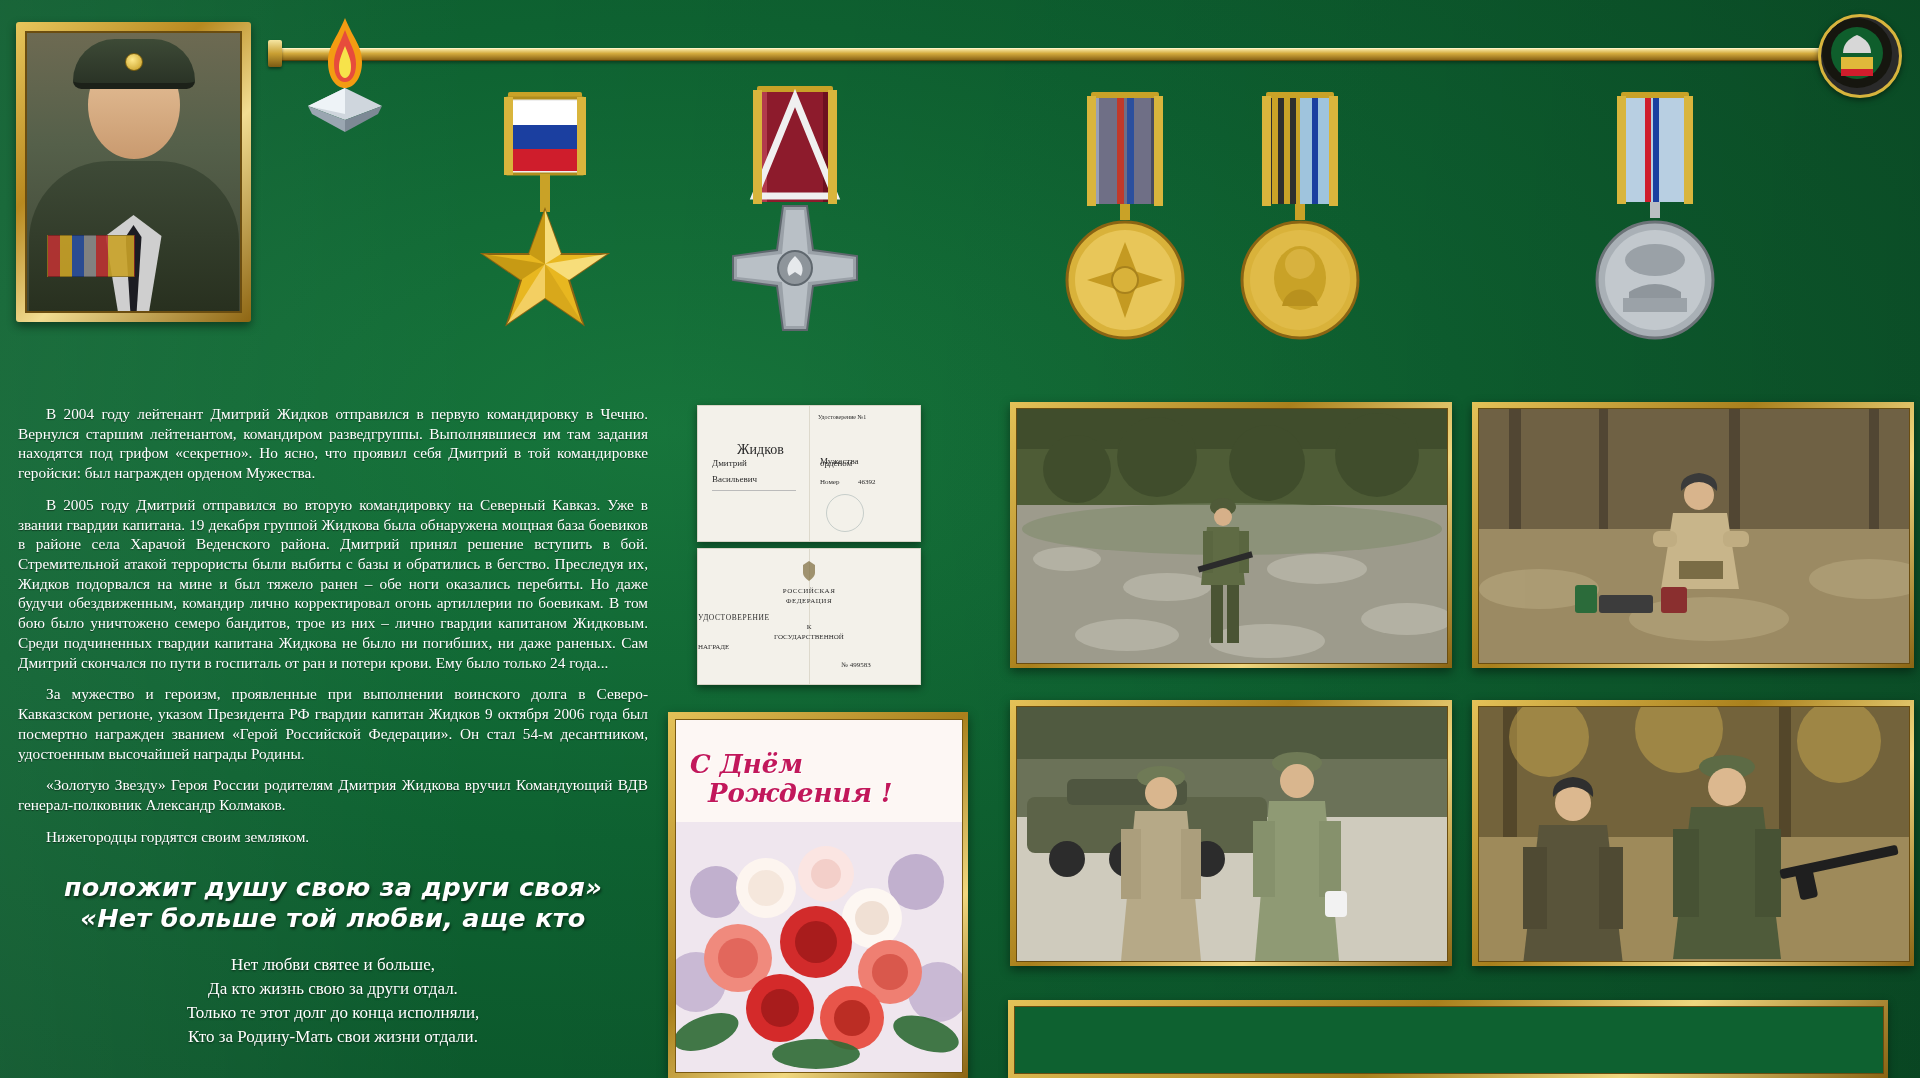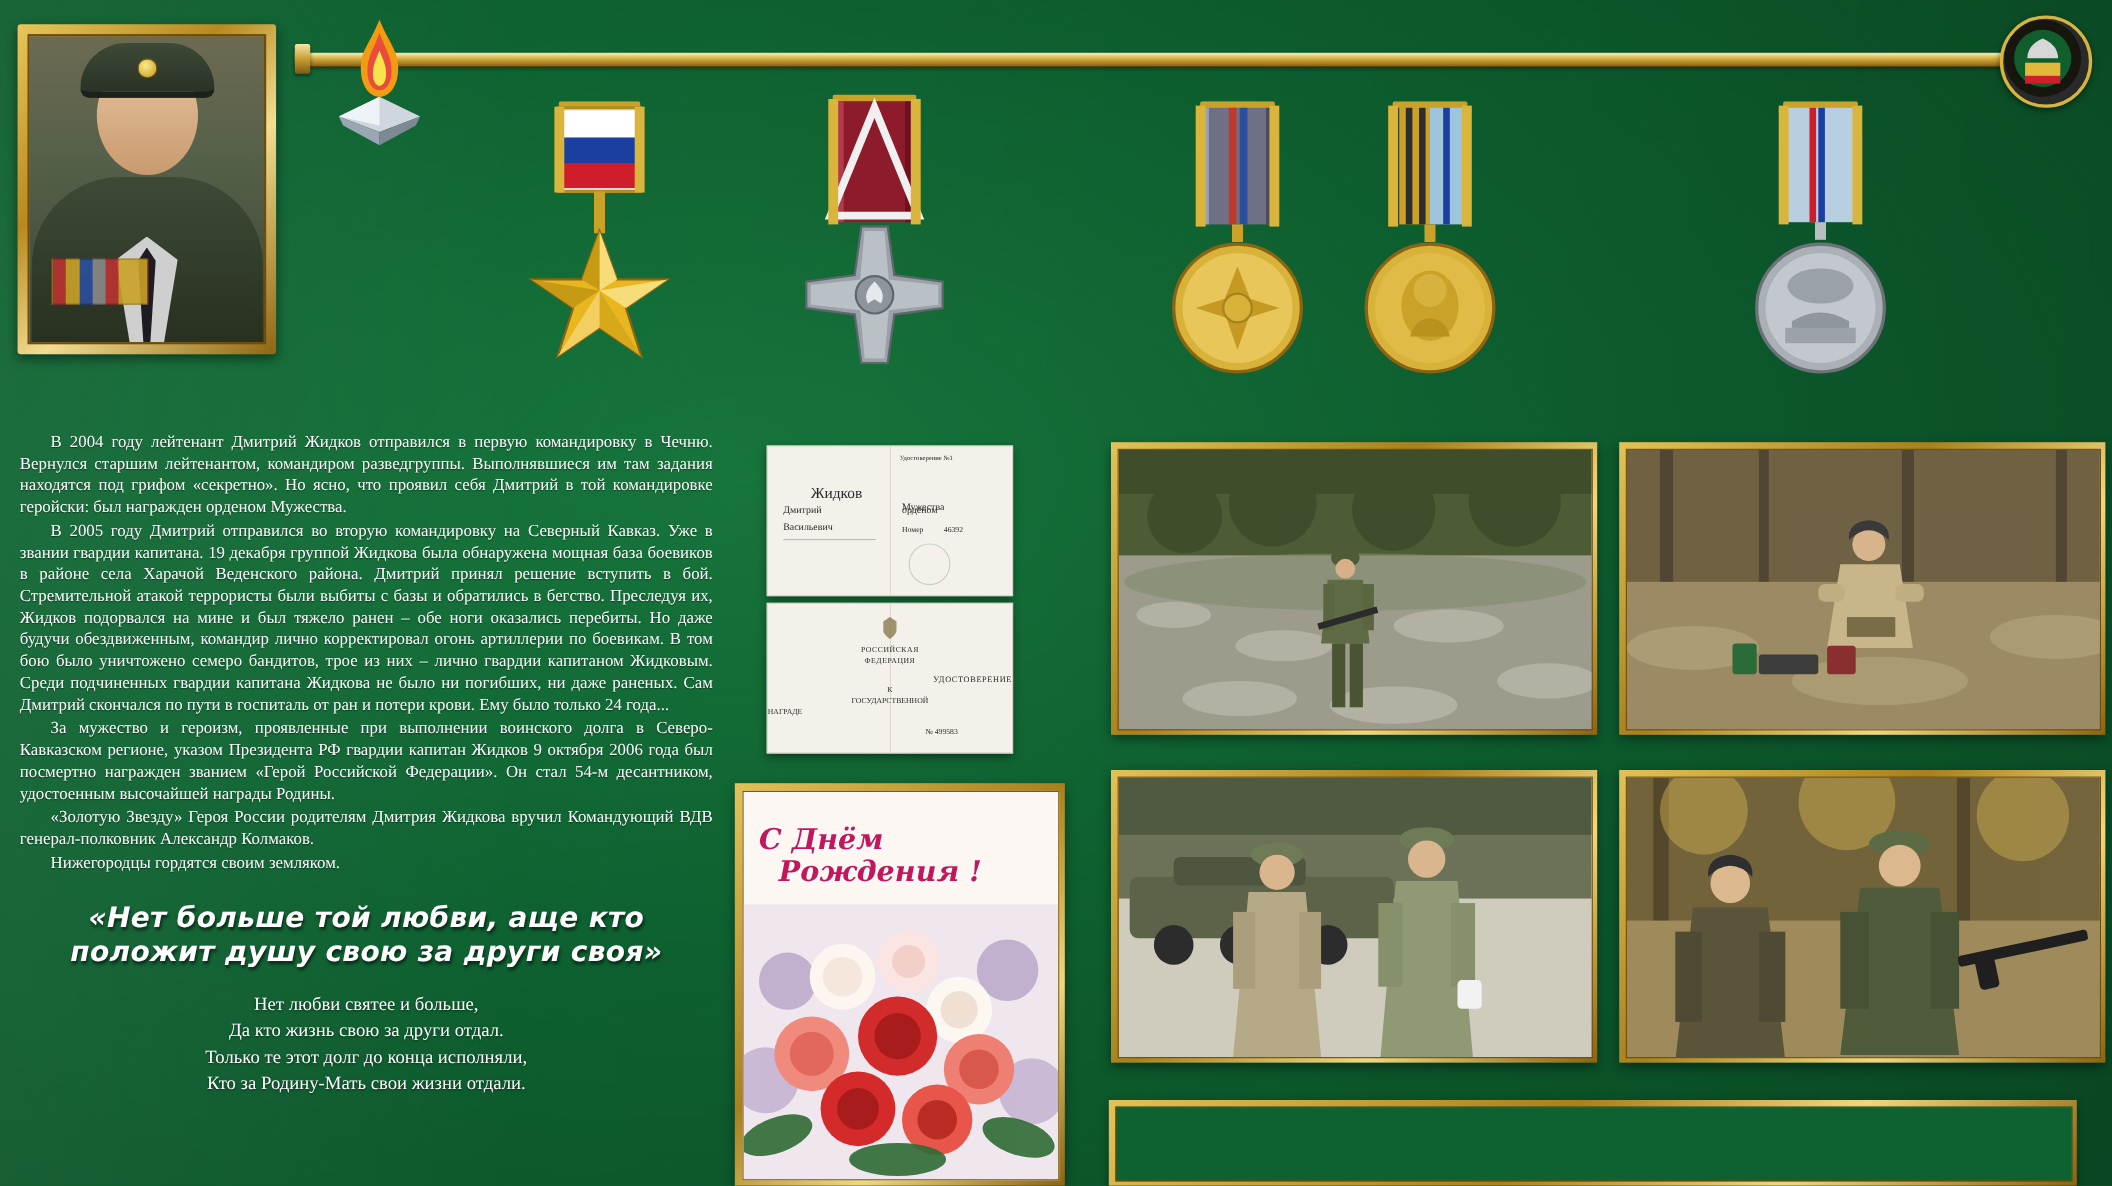--- a/index.html
+++ b/index.html
@@ -88,21 +88,21 @@
   .flame-wrap{position:absolute;left:290px;top:10px;width:110px;height:130px;}
   
   .medal{position:absolute;}
   
   .text-col{
     position:absolute;left:18px;top:392px;width:630px;
     color:#fff;font-size:15.3px;line-height:1.29;text-align:justify;
     font-family:"Liberation Serif", serif;
     text-shadow:0 1px 1px rgba(0,0,0,.5);
   }
-  .text-col p{margin:0 0 2px 0;text-indent:28px;}
+  .text-col p{margin:12px 0 2px 0;text-indent:28px;}
   .quote{
     margin-top:26px;text-align:center;color:#ffffff;
     font-family:"DejaVu Sans", sans-serif;
     font-weight:bold;font-size:25.5px;line-height:1.22;
     font-style:italic;letter-spacing:.3px;
     text-shadow:1px 2px 3px rgba(0,0,0,.6);
   }
   .verse{
     margin-top:18px;text-align:center;color:#ffffff;font-size:17px;
     line-height:1.42;text-shadow:0 1px 2px rgba(0,0,0,.55);
@@ -296,22 +296,22 @@
   </div>
 
   <div class="text-col">
     <p>В 2004 году лейтенант Дмитрий Жидков отправился в первую командировку в Чечню. Вернулся старшим лейтенантом, командиром разведгруппы. Выполнявшиеся им там задания находятся под грифом «секретно». Но ясно, что проявил себя Дмитрий в той командировке геройски: был награжден орденом Мужества.</p>
     <p>В 2005 году Дмитрий отправился во вторую командировку на Северный Кавказ. Уже в звании гвардии капитана. 19 декабря группой Жидкова была обнаружена мощная база боевиков в районе села Харачой Веденского района. Дмитрий принял решение вступить в бой. Стремительной атакой террористы были выбиты с базы и обратились в бегство. Преследуя их, Жидков подорвался на мине и был тяжело ранен – обе ноги оказались перебиты. Но даже будучи обездвиженным, командир лично корректировал огонь артиллерии по боевикам. В том бою было уничтожено семеро бандитов, трое из них – лично гвардии капитаном Жидковым. Среди подчиненных гвардии капитана Жидкова не было ни погибших, ни даже раненых. Сам Дмитрий скончался по пути в госпиталь от ран и потери крови. Ему было только 24 года...</p>
     <p>За мужество и героизм, проявленные при выполнении воинского долга в Северо-Кавказском регионе, указом Президента РФ гвардии капитан Жидков 9 октября 2006 года был посмертно награжден званием «Герой Российской Федерации». Он стал 54-м десантником, удостоенным высочайшей награды Родины.</p>
     <p>«Золотую Звезду» Героя России родителям Дмитрия Жидкова вручил Командующий ВДВ генерал-полковник Александр Колмаков.</p>
     <p>Нижегородцы гордятся своим земляком.</p>
 
     <div class="quote">
+      <div>положит душу свою за други своя»</div>
       <div>«Нет больше той любви, аще кто</div>
-      <div>положит душу свою за други своя»</div>
     </div>
 
     <div class="verse">
       <div>Нет любви святее и больше,</div>
       <div>Да кто жизнь свою за други отдал.</div>
       <div>Только те этот долг до конца исполняли,</div>
       <div>Кто за Родину-Мать свои жизни отдали.</div>
     </div>
   </div>
 
@@ -331,21 +331,21 @@
 
   <div class="doc" style="left:697px;top:548px;width:222px;height:135px;">
     <div class="fold"></div>
     <div style="position:absolute;left:50%;top:10px;transform:translateX(-50%);width:20px;height:24px;">
       <svg width="20" height="24" viewBox="0 0 20 24">
           <path d="M10 2 L16 6 v8 c0 4-6 8-6 8s-6-4-6-8V6Z" fill="#7a6a3a" opacity=".7"></path>
         </svg>
     </div>
     <div class="doc-txt" style="left:0;top:38px;width:100%;text-align:center;font-size:7px;letter-spacing:.5px;">РОССИЙСКАЯ</div>
     <div class="doc-txt" style="left:0;top:48px;width:100%;text-align:center;font-size:7px;letter-spacing:.5px;">ФЕДЕРАЦИЯ</div>
-    <div class="doc-txt" style="left:0;top:64px;width:100%;text-align:right;font-size:7.5px;letter-spacing:.6px;">УДОСТОВЕРЕНИЕ</div>
+    <div class="doc-txt" style="left:0;top:64px;width:100%;text-align:left;font-size:7.5px;letter-spacing:.6px;">УДОСТОВЕРЕНИЕ</div>
     <div class="doc-txt" style="left:0;top:74px;width:100%;text-align:center;font-size:7px;">К</div>
     <div class="doc-txt" style="left:0;top:84px;width:100%;text-align:center;font-size:7px;">ГОСУДАРСТВЕННОЙ</div>
     <div class="doc-txt" style="left:0;top:94px;width:100%;font-size:7px;">НАГРАДЕ</div>
     <div class="doc-txt" style="left:0;top:112px;width:100%;text-align:center;font-size:7px;padding-left:47px;">№ 499583</div>
   </div>
 
   <div class="card-frame">
     <div class="card">
       <div class="card-title">
         <div>С Днём</div>

